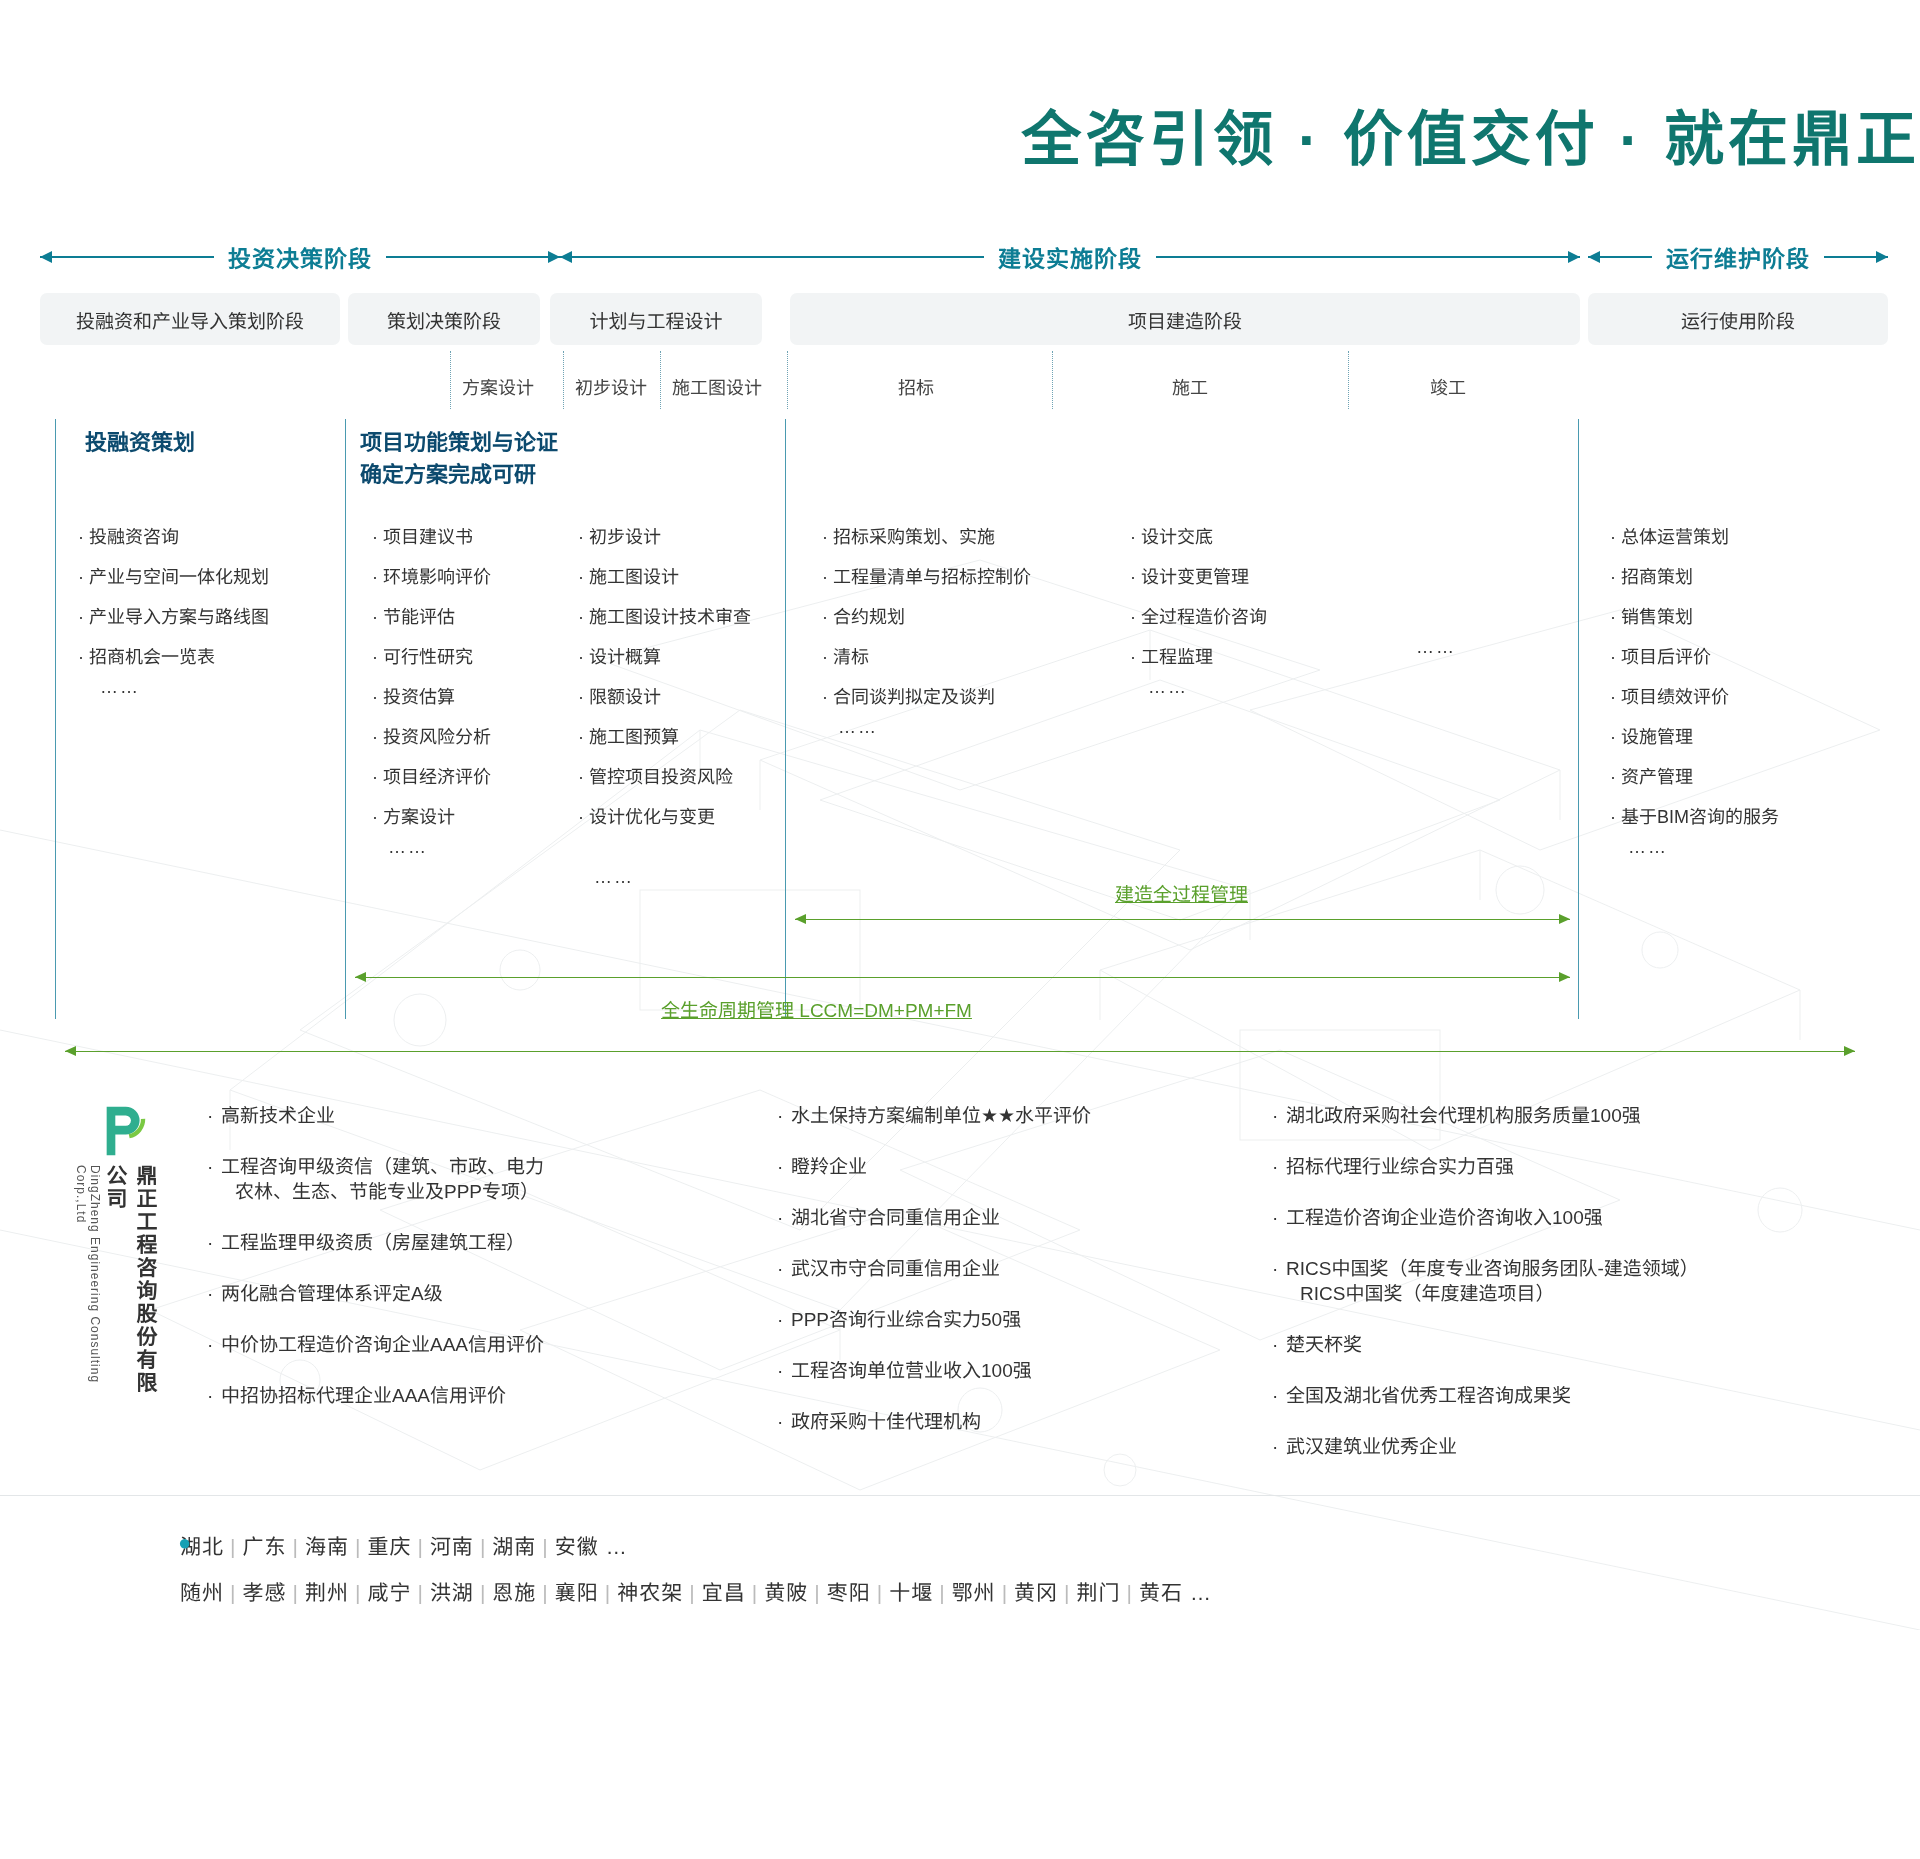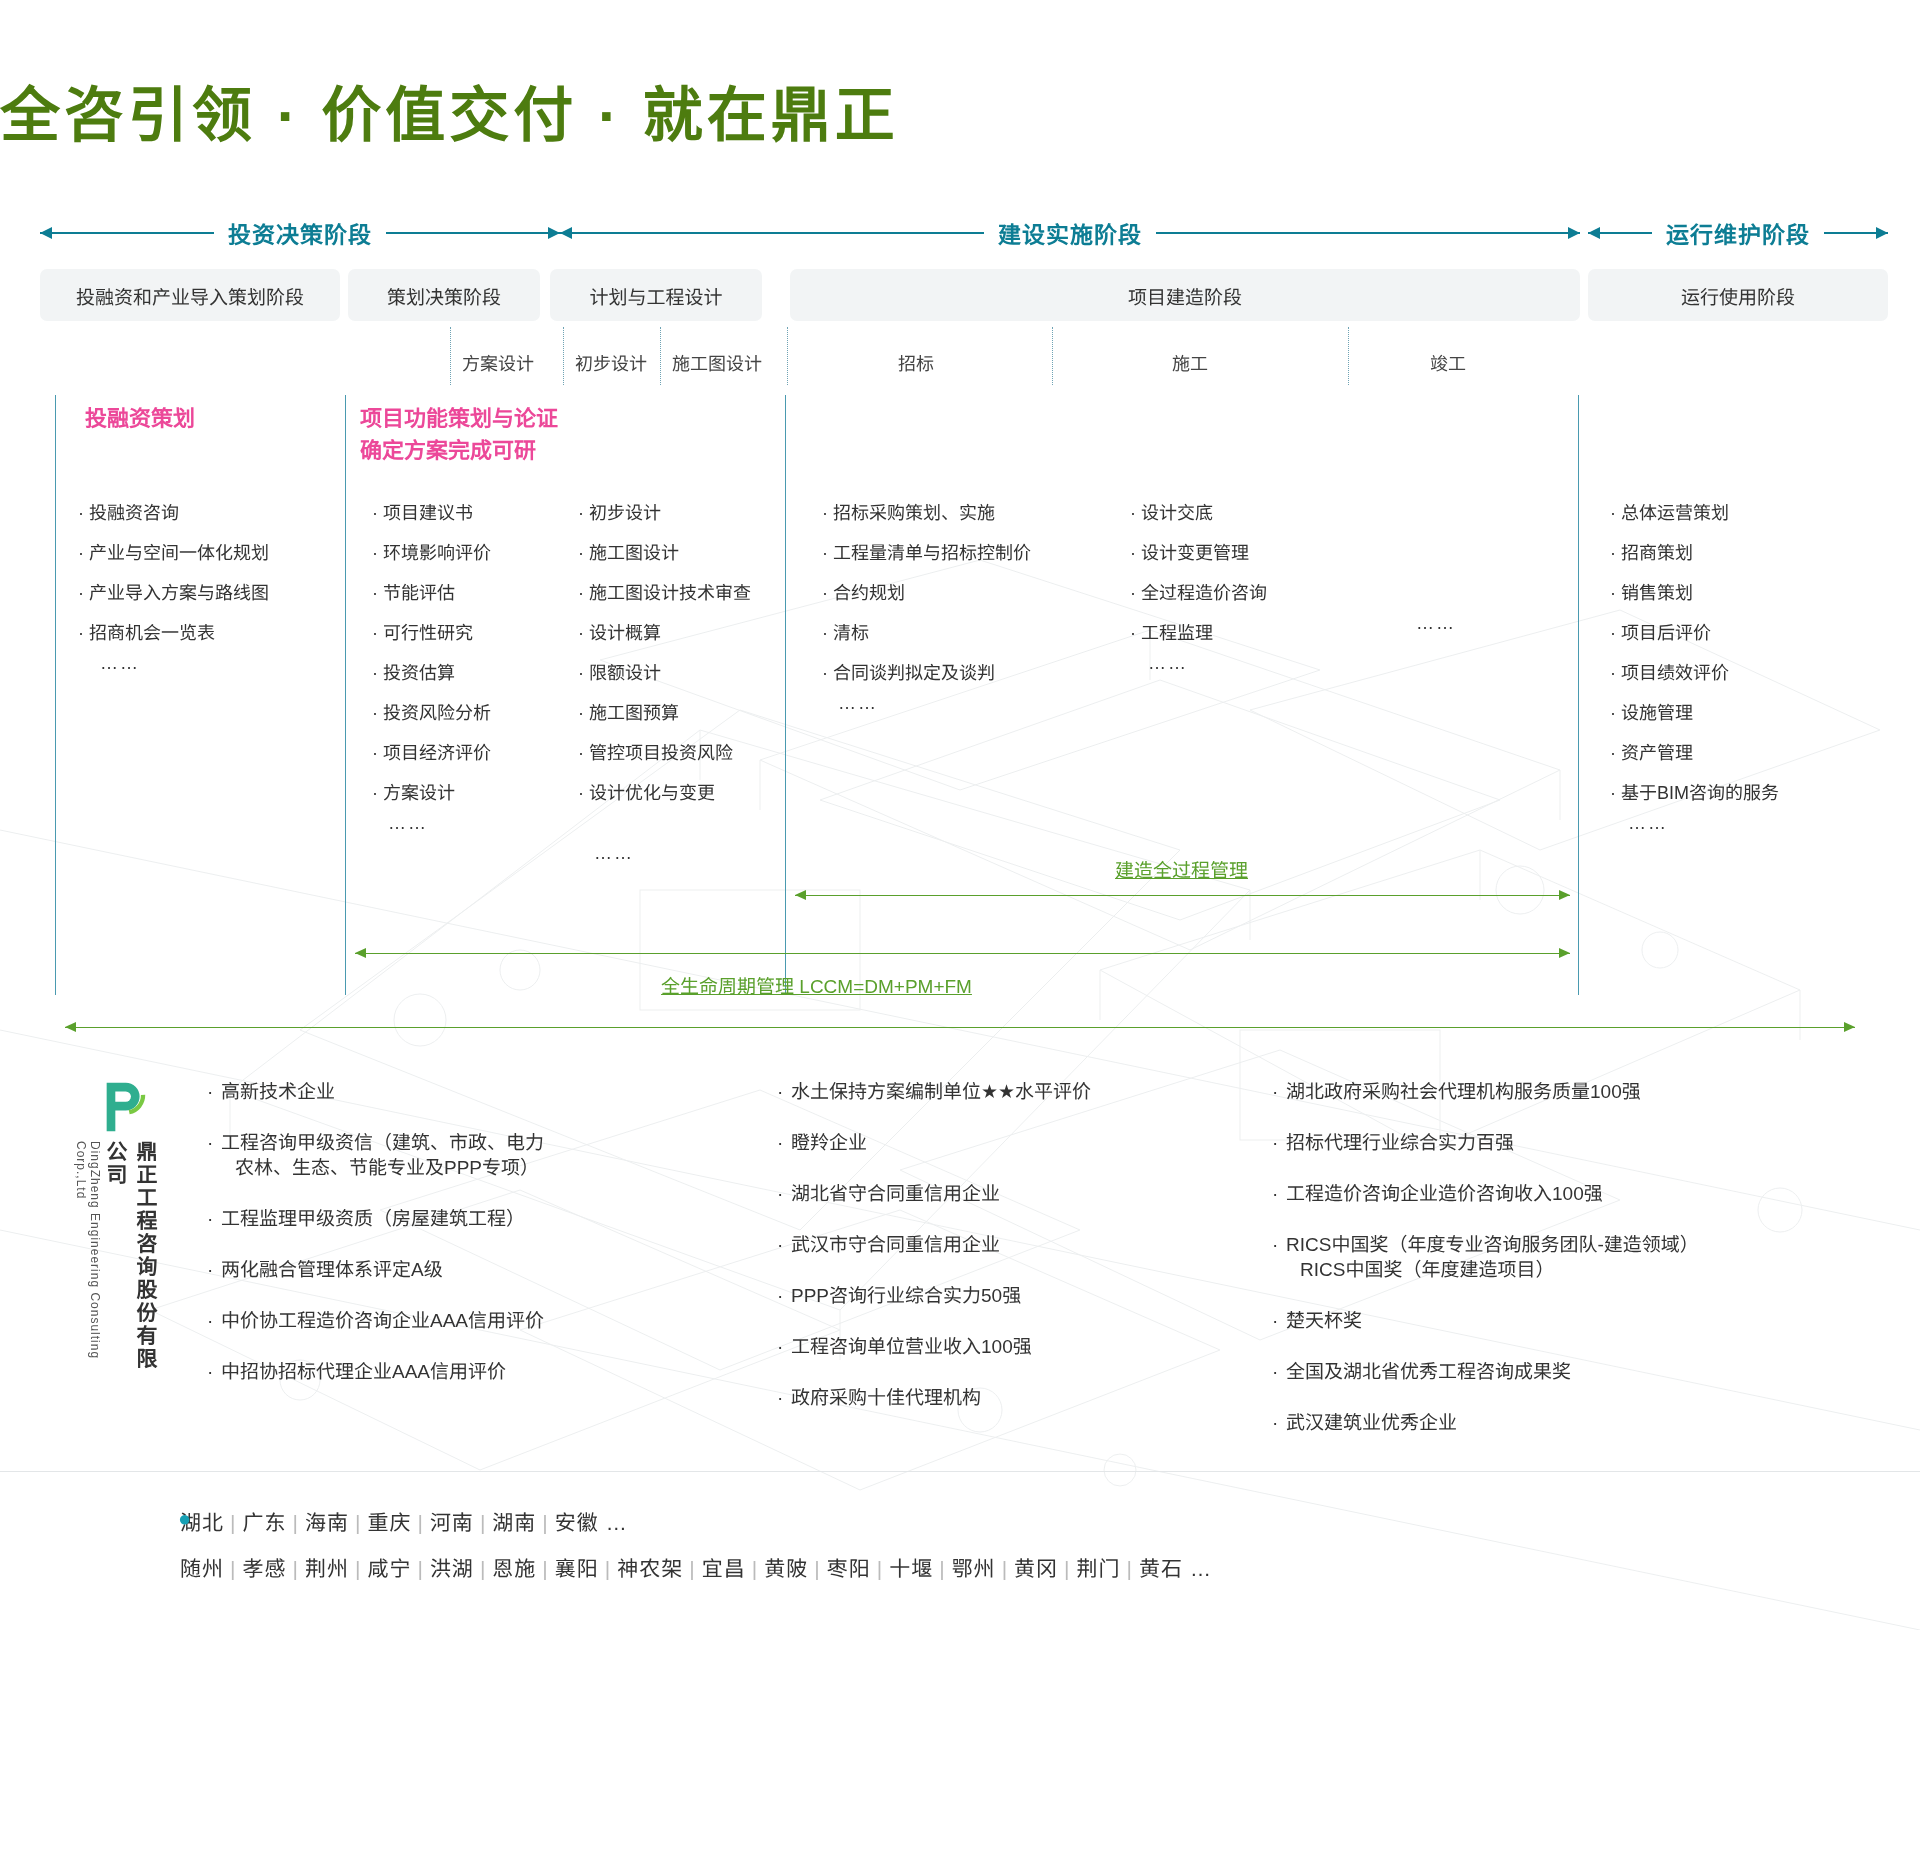--- a/index.html
+++ b/index.html
@@ -14,26 +14,26 @@
   
   .bg-art{
     position:absolute;left:0;top:330px;width:1920px;height:1300px;
     opacity:.18;pointer-events:none;z-index:0;
   }
   .bg-art svg{width:100%;height:100%;}
   .wrap{position:relative;z-index:2;}
 
   
   .title{
-    text-align:left;
-    padding-top:66px;
+    text-align:right;
+    padding-top:90px;
     font-size:60px;
     font-weight:bold;
     letter-spacing:4px;
-    color:#4d7c0f;
+    color:#0f766e;
     font-family:"Liberation Sans","DejaVu Sans",sans-serif;
   }
 
   
   .phase-row{
     position:relative;
     margin-top:62px;
     height:40px;
   }
   .phase-arrow{
@@ -66,21 +66,21 @@
   .sub-row{position:relative;height:60px;margin-top:6px;}
   .tick{position:absolute;top:0;width:1px;height:58px;border-left:1px dotted #6fa3b4;}
   .sub-label{
     position:absolute;top:22px;font-size:18px;color:#444;white-space:nowrap;
   }
 
   
   .content{position:relative;margin-top:8px;height:620px;}
   .vrule{position:absolute;width:1px;background:#4a9ab0;}
   .col-head{
-    position:absolute;color:#ec4899;font-size:22px;font-weight:bold;line-height:32px;white-space:nowrap;
+    position:absolute;color:#0c4a6e;font-size:22px;font-weight:bold;line-height:32px;white-space:nowrap;
   }
   .bullets{position:absolute;font-size:18px;color:#333;line-height:40px;white-space:nowrap;}
   .bullets div:before{content:"· ";color:#333;}
   .dots{position:absolute;font-size:18px;color:#333;letter-spacing:2px;}
 
   
   .garrow{position:absolute;height:1px;background:#5aa02c;}
   .garrow:before{content:"";position:absolute;left:0;top:-5px;border-right:11px solid #5aa02c;border-top:5px solid transparent;border-bottom:5px solid transparent;}
   .garrow:after{content:"";position:absolute;right:0;top:-5px;border-left:11px solid #5aa02c;border-top:5px solid transparent;border-bottom:5px solid transparent;}
   .glabel{position:absolute;color:#5aa02c;font-size:19px;white-space:nowrap;text-align:center;text-decoration:underline;}

